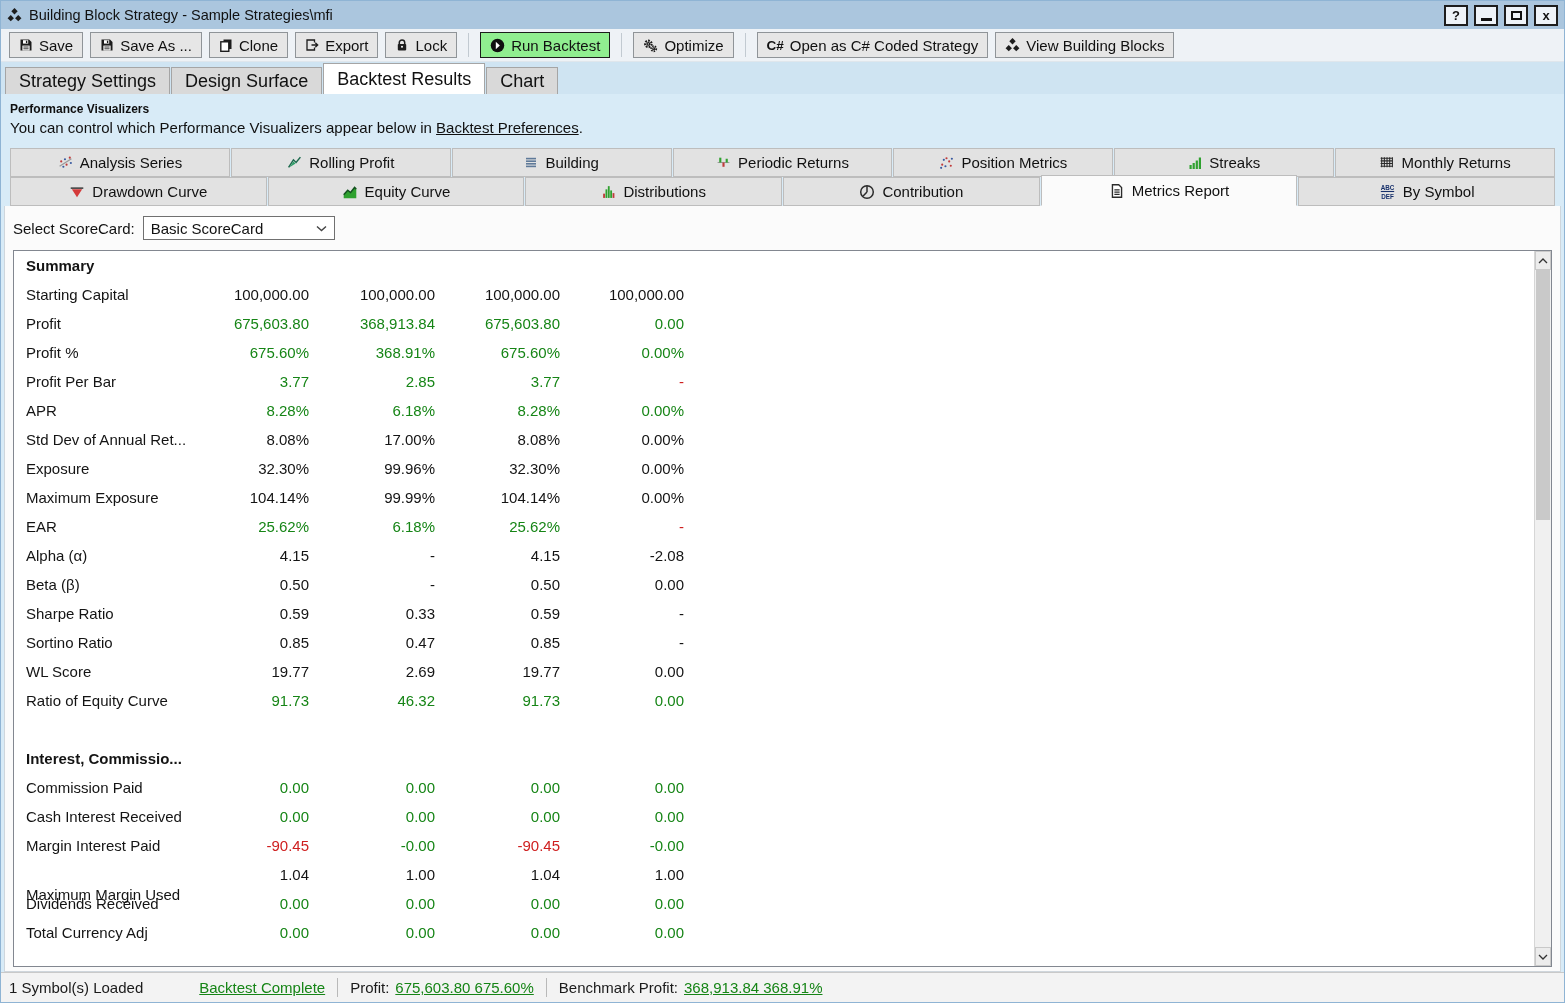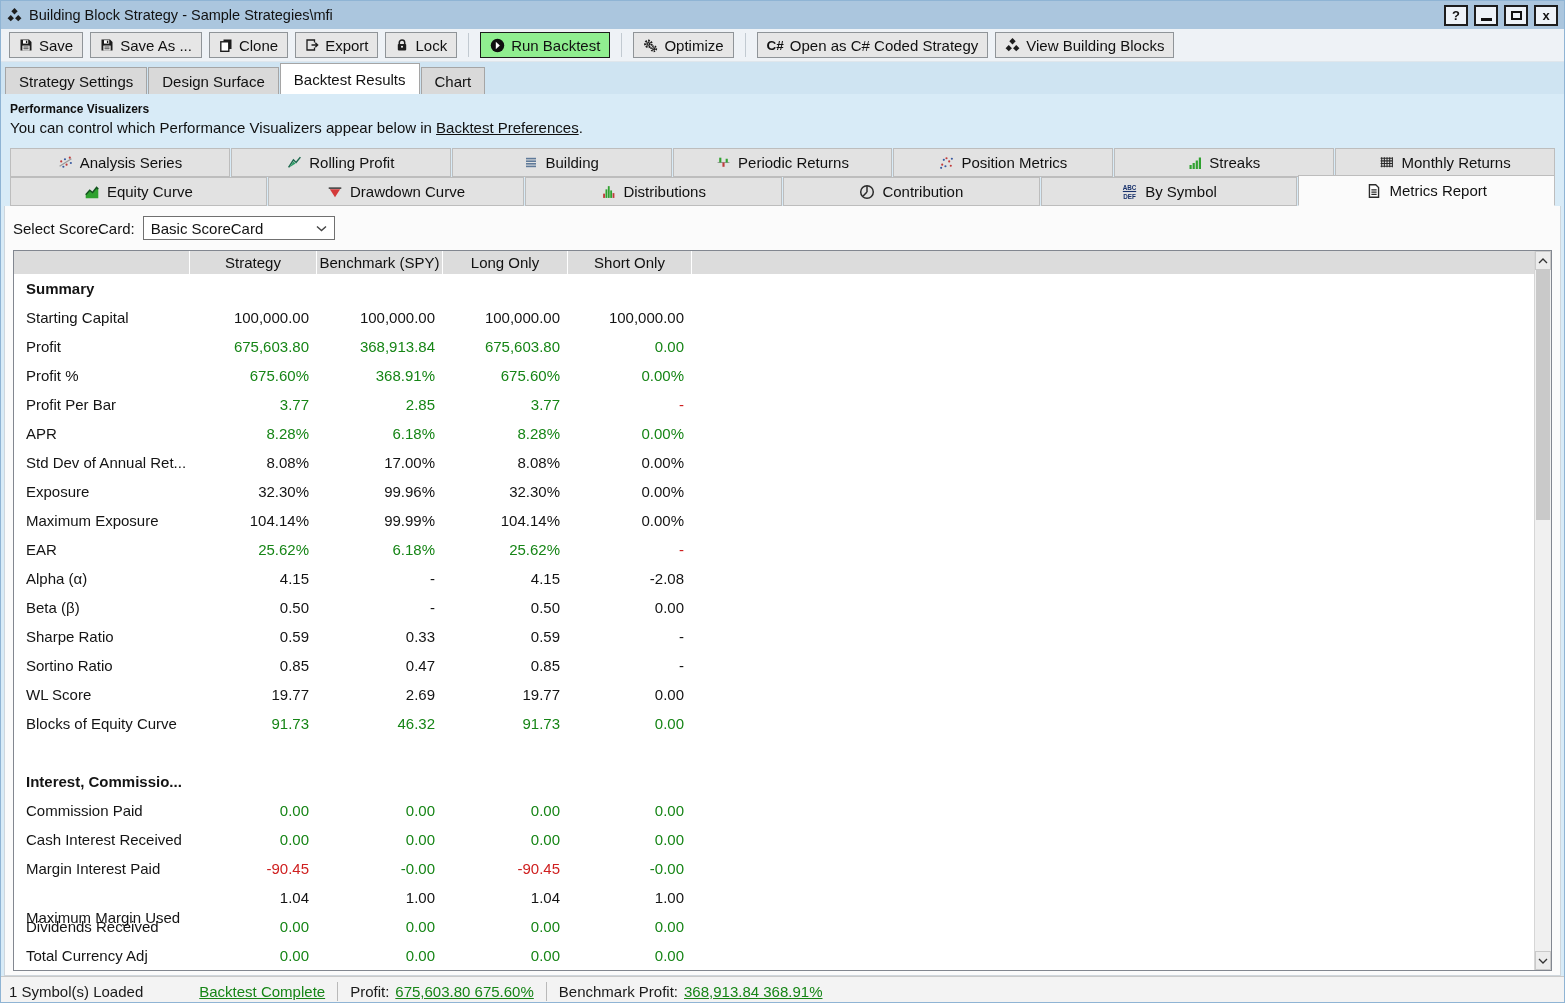--- a/index.html
+++ b/index.html
@@ -39,21 +39,21 @@
   .tb-sep { width: 1px; height: 24px; background: #c2cad1; margin: 0 4px; }
   .ic { display: inline-flex; align-items: center; }
   
   .maintabs {
     height: 32px; flex: 0 0 32px; background: #cfe4f2;
     display: flex; align-items: flex-end; padding-left: 4px;
   }
   .mtab {
     height: 27px; padding: 4px 13px; background: #d9d9d9;
     border: 1px solid #a5a5a5; border-bottom: none;
-    display: flex; align-items: center; font-size: 15px; color: #111;
+    display: flex; align-items: center; font-size: 18px; color: #111;
     margin-right: 1px; cursor: default;
   }
   .mtab.active { background: #ffffff; height: 31px; position: relative; z-index: 2; }
   
   .panel { flex: 1; background: #d8ebf7; display: flex; flex-direction: column; padding: 0 3px; }
   .pv-head { padding: 8px 6px 4px 6px; }
   .pv-title { font-size: 12px; font-weight: bold; color: #101010; }
   .pv-sub { font-size: 15px; color: #101010; margin-top: 3px; }
   .pv-link { color: #101010; text-decoration: underline; cursor: pointer; }
   
@@ -347,34 +347,34 @@
                 </g>
               </svg>
             </span>
             <span>Monthly Returns</span>
           </div>
         </div>
       <div class="viz-row" id="viz-row2">
           <div class="vtab">
             <span class="ic">
               <svg viewBox="0 0 14 14" width="16" height="16">
+                <path d="M1.5 3h11v1.2h-11z" fill="#2b2b2b"></path>
+                <path d="M2.5 4.5h9L7 11.5z" fill="#d43a3a"></path>
+              </svg>
+            </span>
+            <span>Drawdown Curve</span>
+          </div>
+          <div class="vtab">
+            <span class="ic">
+              <svg viewBox="0 0 14 14" width="16" height="16">
                 <path d="M1.5 12.5V9.5l3.5-4 2.5 2 3.5-4.5 1.5 1.5v8z" fill="#2fa12f"></path>
                 <path d="M1.5 9.5l3.5-4 2.5 2 3.5-4.5 1.5 1.5" fill="none" stroke="#14531f" stroke-width="1.3"></path>
               </svg>
             </span>
             <span>Equity Curve</span>
-          </div>
-          <div class="vtab">
-            <span class="ic">
-              <svg viewBox="0 0 14 14" width="16" height="16">
-                <path d="M1.5 3h11v1.2h-11z" fill="#2b2b2b"></path>
-                <path d="M2.5 4.5h9L7 11.5z" fill="#d43a3a"></path>
-              </svg>
-            </span>
-            <span>Drawdown Curve</span>
           </div>
           <div class="vtab">
             <span class="ic">
               <svg viewBox="0 0 14 14" width="15" height="15">
                 <g fill="#2fa12f">
                   <rect x="4.2" y="5" width="1.7" height="8"></rect>
                   <rect x="6.4" y="2" width="1.7" height="11"></rect>
                   <rect x="8.6" y="6" width="1.7" height="7"></rect>
                 </g>
                 <g fill="#c03a3a">
@@ -387,64 +387,56 @@
           </div>
           <div class="vtab">
             <span class="ic">
               <svg viewBox="0 0 14 14" width="16" height="16">
                 <circle cx="7" cy="7" r="5.5" fill="none" stroke="#2b2b2b" stroke-width="1.3"></circle>
                 <path d="M7 7V1.8M7 7L3.6 10.6" stroke="#2b2b2b" stroke-width="1.3" fill="none"></path>
               </svg>
             </span>
             <span>Contribution</span>
           </div>
+          <div class="vtab active">
+            <span class="ic">
+              <svg viewBox="0 0 14 14" width="16" height="16">
+                <path d="M3 1.5h5.5L11 4v8.5H3z" fill="#fff" stroke="#2b2b2b" stroke-width="1.2"></path>
+                <path d="M4.7 6h4.6M4.7 8h4.6M4.7 10h4.6" stroke="#2b2b2b" stroke-width="1"></path>
+              </svg>
+            </span>
+            <span>Metrics Report</span>
+          </div>
           <div class="vtab">
             <span class="ic">
               <svg viewBox="0 0 14 14" width="17" height="17">
                 <text x="7" y="5.8" text-anchor="middle" font-size="5.2" font-weight="bold" fill="#17306b">ABC</text>
                 <line x1="1.5" y1="7" x2="12.5" y2="7" stroke="#17306b" stroke-width="0.9"></line>
                 <text x="7" y="13.2" text-anchor="middle" font-size="5.2" font-weight="bold" fill="#17306b">DEF</text>
               </svg>
             </span>
             <span>By Symbol</span>
-          </div>
-          <div class="vtab active">
-            <span class="ic">
-              <svg viewBox="0 0 14 14" width="16" height="16">
-                <path d="M3 1.5h5.5L11 4v8.5H3z" fill="#fff" stroke="#2b2b2b" stroke-width="1.2"></path>
-                <path d="M4.7 6h4.6M4.7 8h4.6M4.7 10h4.6" stroke="#2b2b2b" stroke-width="1"></path>
-              </svg>
-            </span>
-            <span>Metrics Report</span>
           </div>
         </div>
     </div>
 
     <div class="content">
       <div class="scorecard-row">
         <span class="sc-label">Select ScoreCard:</span>
         <div class="sc-select">
           <span>Basic ScoreCard</span>
           <span class="ic">
               <svg width="11" height="7" viewBox="0 0 11 7">
                 <path d="M1 1.5l4.5 4L10 1.5" fill="none" stroke="#444" stroke-width="1.4"></path>
               </svg>
             </span>
         </div>
       </div>
 
       <div class="table-frame">
-        <div class="thead" id="table-head">
-            <div class="th" style="width: 176px;"></div>
-            <div class="th" style="width: 127px;">Strategy</div>
-            <div class="th" style="width: 126px;">Benchmark (SPY)</div>
-            <div class="th" style="width: 125px;">Long Only</div>
-            <div class="th" style="width: 124px;">Short Only</div>
-            <div class="th fill"></div>
-          </div>
         <div class="tbody" id="table-body">
             <div class="trow">
               <div class="cell label bold" style="width: 176px;">Summary</div>
             </div>
             <div class="trow">
               <div class="cell label" style="width: 176px;">Starting Capital</div>
               <div class="cell num" style="width: 127px; color: rgb(20, 20, 20);">100,000.00</div>
               <div class="cell num" style="width: 126px; color: rgb(20, 20, 20);">100,000.00</div>
               <div class="cell num" style="width: 125px; color: rgb(20, 20, 20);">100,000.00</div>
               <div class="cell num" style="width: 124px; color: rgb(20, 20, 20);">100,000.00</div>
@@ -534,21 +526,21 @@
               <div class="cell num" style="width: 124px; color: rgb(20, 20, 20);">-</div>
             </div>
             <div class="trow">
               <div class="cell label" style="width: 176px;">WL Score</div>
               <div class="cell num" style="width: 127px; color: rgb(20, 20, 20);">19.77</div>
               <div class="cell num" style="width: 126px; color: rgb(20, 20, 20);">2.69</div>
               <div class="cell num" style="width: 125px; color: rgb(20, 20, 20);">19.77</div>
               <div class="cell num" style="width: 124px; color: rgb(20, 20, 20);">0.00</div>
             </div>
             <div class="trow">
-              <div class="cell label" style="width: 176px;">Blocks of Equity Curve</div>
+              <div class="cell label" style="width: 176px;">Ratio of Equity Curve</div>
               <div class="cell num" style="width: 127px; color: rgb(22, 133, 22);">91.73</div>
               <div class="cell num" style="width: 126px; color: rgb(22, 133, 22);">46.32</div>
               <div class="cell num" style="width: 125px; color: rgb(22, 133, 22);">91.73</div>
               <div class="cell num" style="width: 124px; color: rgb(22, 133, 22);">0.00</div>
             </div>
             <div class="trow spacer"></div>
             <div class="trow">
               <div class="cell label bold" style="width: 176px;">Interest, Commissio...</div>
             </div>
             <div class="trow">

